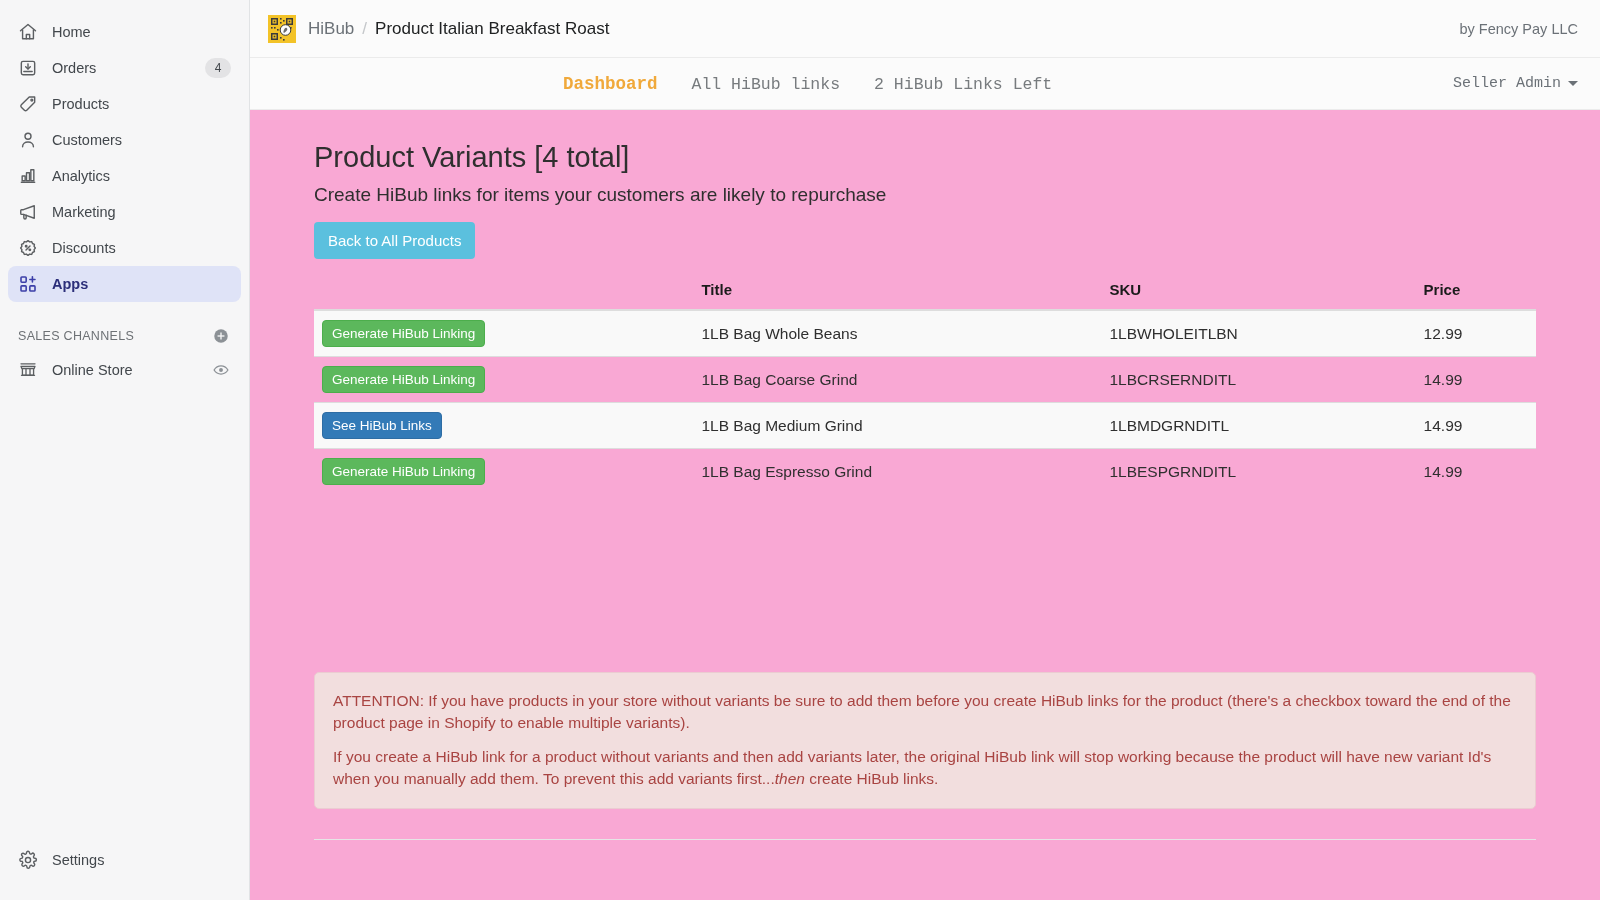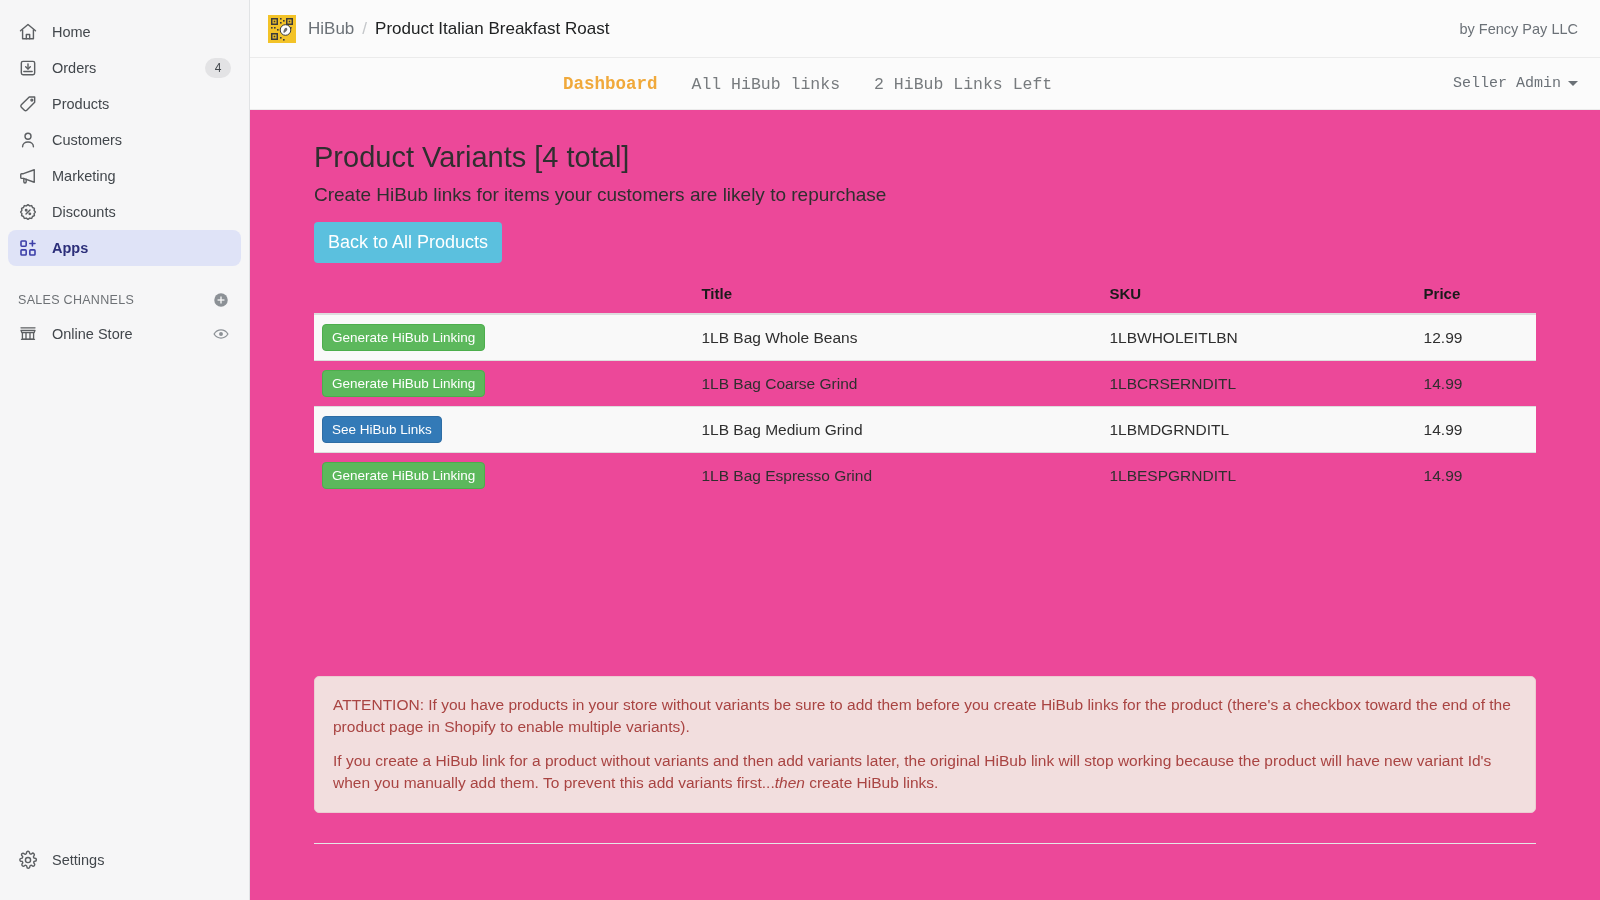--- a/index.html
+++ b/index.html
@@ -80,21 +80,21 @@
   .trail-ic { width: 20px; height: 20px; display: flex; align-items: center; justify-content: center; cursor: pointer; }
   #sidebar-bottom {
     position: absolute;
     bottom: 22px; left: 0; right: 8px;
   }
 
   
   #main {
     flex: 1 1 auto;
     height: 900px;
-    background: #ec4899;
+    background: #f9a8d4;
     display: flex;
     flex-direction: column;
     overflow: hidden;
   }
 
   #topbar {
     height: 58px;
     min-height: 58px;
     border-bottom: 1px solid #ebebeb;
     background: #fbfbfb;
@@ -182,21 +182,21 @@
     display: inline-block;
     border: none;
     border-radius: 4px;
     color: #ffffff;
     cursor: pointer;
     font-family: "Liberation Sans", sans-serif;
     white-space: nowrap;
   }
   .btn-info {
     background: #5bc0de;
-    font-size: 18px;
+    font-size: 15px;
     padding: 10px 14px;
     margin-top: 14px;
   }
   .btn-success {
     background: #5cb85c;
     font-size: 13.5px;
     padding: 5px 9px;
     border: 1px solid #4cae4c;
   }
   .btn-primary {
@@ -302,20 +302,31 @@
     <div class="nav-item">
       <span class="ic">
         <svg width="20" height="20" viewBox="0 0 24 24" fill="none" stroke="#5c5f62" stroke-width="1.7" stroke-linecap="round" stroke-linejoin="round">
           <circle cx="12" cy="7.5" r="3.6"></circle>
             <path d="M5.5 20c0-3.3 2.9-5.6 6.5-5.6s6.5 2.3 6.5 5.6"></path>
         </svg>
       </span>
       <span class="lbl">Customers</span>
     </div>
 
+    <div class="nav-item">
+      <span class="ic">
+        <svg width="20" height="20" viewBox="0 0 24 24" fill="none" stroke="#5c5f62" stroke-width="1.7" stroke-linecap="round" stroke-linejoin="round">
+          <path d="M4 19.5h16"></path>
+            <rect x="5" y="12" width="3.6" height="5.6"></rect>
+            <rect x="10.2" y="8" width="3.6" height="9.6"></rect>
+            <rect x="15.4" y="4.5" width="3.6" height="13.1"></rect>
+        </svg>
+      </span>
+      <span class="lbl">Analytics</span>
+    </div>
 
     <div class="nav-item">
       <span class="ic">
         <svg width="20" height="20" viewBox="0 0 24 24" fill="none" stroke="#5c5f62" stroke-width="1.7" stroke-linecap="round" stroke-linejoin="round">
           <path d="M19.5 4.5 6.5 9.2H4.3a1 1 0 0 0-1 1v3.6a1 1 0 0 0 1 1h2.2l13 4.7z"></path>
           <path d="M7 14.8V19a1.4 1.4 0 0 0 2.8 0v-3.3"></path>
         </svg>
       </span>
       <span class="lbl">Marketing</span>
     </div>

